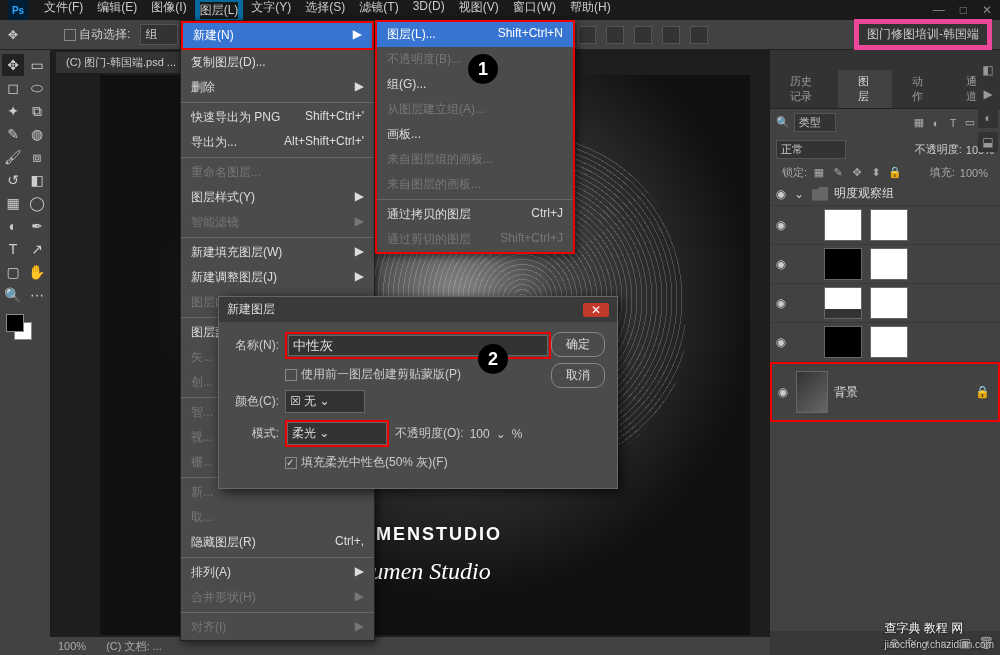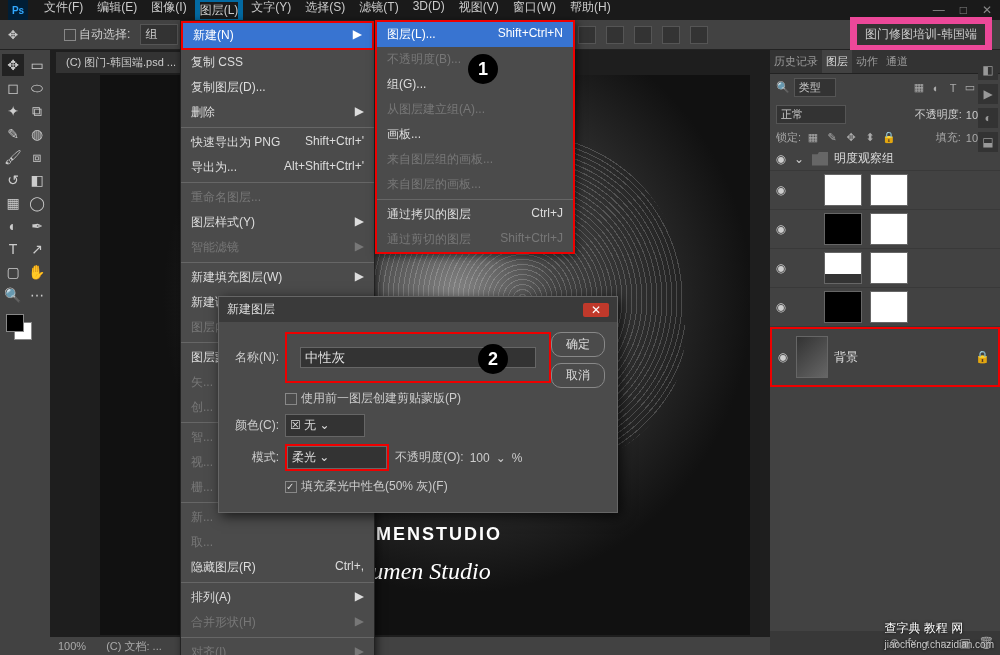--- a/index.html
+++ b/index.html
@@ -11,21 +11,21 @@
 .menu-item { padding: 2px 6px; color: #ccc; cursor: pointer; }
 .menu-item.highlight { border: 5px solid #0369a1; padding: 0 0; }
 .window-controls { margin-left: auto; display: flex; gap: 15px; color: #888; }
 
 .options-bar { height: 30px; background: #424242; display: flex; align-items: center; padding: 0 8px; gap: 10px; border-bottom: 1px solid #222; }
 .opt-icon { color: #ccc; }
 .opt-check { display: flex; align-items: center; gap: 3px; padding-left: 36px; }
 .opt-select { background: #333; border: 1px solid #555; padding: 1px 20px 1px 4px; color: #ccc; }
 .opt-btn { width: 18px; height: 18px; background: #333; border: 1px solid #555; }
 .opt-sep { width: 1px; height: 20px; background: #555; }
-.doc-title-box { margin-left: auto; background: #333; border: 7px solid #ec4899; padding: 2px 8px; min-width: 120px; }
+.doc-title-box { margin-left: auto; background: #333; border: 5px solid #ec4899; padding: 2px 8px; min-width: 120px; }
 
 .main-area { display: flex; height: 605px; }
 
 .toolbox { width: 50px; background: #424242; display: flex; flex-direction: column; padding: 4px 2px; gap: 1px; }
 .tool-row { display: flex; gap: 2px; }
 .tool { width: 22px; height: 22px; display: flex; align-items: center; justify-content: center; color: #ccc; font-size: 14px; cursor: pointer; }
 .tool.active { background: #222; }
 .tool-colors { margin-top: 5px; display: flex; position: relative; height: 30px; }
 .fg-color { width: 18px; height: 18px; background: #000; border: 1px solid #888; position: absolute; top: 2px; left: 4px; z-index: 2; }
 .bg-color { width: 18px; height: 18px; background: #fff; border: 1px solid #888; position: absolute; top: 10px; left: 12px; }
@@ -60,33 +60,33 @@
 .dlg-close { margin-left: auto; background: #c0392b; color: #fff; padding: 0 8px; border-radius: 2px; cursor: pointer; }
 .dlg-body { padding: 10px 12px; display: flex; }
 .dlg-form { flex: 1; }
 .dlg-row { display: flex; align-items: center; gap: 6px; margin-bottom: 7px; }
 .dlg-label { width: 48px; text-align: right; color: #ccc; }
 .dlg-input { flex: 1; background: #333; border: 1px solid #666; padding: 2px 4px; color: #ddd; }
 .dlg-select { background: #333; border: 1px solid #666; padding: 2px 18px 2px 4px; color: #ddd; min-width: 80px; position: relative; }
 .dlg-check { display: flex; align-items: center; gap: 4px; color: #ccc; }
 .dlg-btns { display: flex; flex-direction: column; gap: 6px; }
 .dlg-btn { background: #4b4b4b; border: 1px solid #888; border-radius: 10px; padding: 3px 14px; color: #ddd; cursor: pointer; text-align: center; }
-.dlg-field-hl { border: 2px solid #e00; padding: 13px; }
+.dlg-field-hl { border: 2px solid #e00; padding: 1px; }
 .dlg-mode-hl { border: 2px solid #e00; }
 
 
 .panels { width: 230px; background: #424242; display: flex; flex-direction: column; }
 .panel-tabs { display: flex; background: #333; border-bottom: 1px solid #222; }
-.ptab { padding: 4px 4px; color: #999; font-size: 11px; cursor: pointer; }
+.ptab { padding: 4px 20px; color: #999; font-size: 11px; cursor: pointer; margin-top: 20px; }
 .ptab.active { background: #424242; color: #ddd; }
 .layer-opts { padding: 4px 6px; display: flex; align-items: center; gap: 4px; font-size: 11px; flex-wrap: wrap; }
 .layer-select { background: #333; border: 1px solid #555; padding: 1px 14px 1px 4px; color: #ccc; }
 .layer-icons { display: flex; gap: 3px; margin-left: auto; }
 .licon { width: 14px; height: 14px; color: #aaa; display: flex; align-items: center; justify-content: center; font-size: 11px; }
-.lock-row { padding: 2px 6px; display: flex; align-items: center; gap: 5px; font-size: 11px; color: #aaa; }
+.lock-row { padding: 2px 12px; display: flex; align-items: center; gap: 5px; font-size: 11px; color: #aaa; }
 .layers-list { flex: 1; overflow: auto; }
 .layer-row { display: flex; align-items: center; padding: 3px 4px; gap: 6px; border-bottom: 1px solid #393939; }
 .layer-row.bg-hl { border: 2px solid #e00; }
 .eye { width: 14px; color: #ccc; text-align: center; }
 .chev { width: 12px; color: #ccc; }
 .folder-icon { width: 16px; height: 14px; background: #666; clip-path: polygon(0 20%, 35% 20%, 45% 0, 100% 0, 100% 100%, 0 100%); }
 .thumb { width: 38px; height: 32px; background: #fff; border: 1px solid #666; }
 .thumb.dark { background: #000; }
 .thumb.grad { background: linear-gradient(#fff 70%, #333 70%); }
 .thumb.portrait { width: 32px; height: 42px; background: linear-gradient(135deg, #333, #666); }
@@ -303,23 +303,20 @@
     </div>
   </div>
 </div>
 
 <div class="dropdown" id="layer-menu">
     <div class="dd-item hover dd-highlight">
       <span>新建(N)</span>
       <span class="arrow">▶</span>
     </div>
     <div class="dd-item">
-      <span>复制 CSS</span>
-    </div>
-    <div class="dd-item">
       <span>复制图层(D)...</span>
     </div>
     <div class="dd-item">
       <span>删除</span>
       <span class="arrow">▶</span>
     </div>
     <div class="dd-sep"></div>
     <div class="dd-item">
       <span>快速导出为 PNG</span>
       <span>Shift+Ctrl+'</span>

